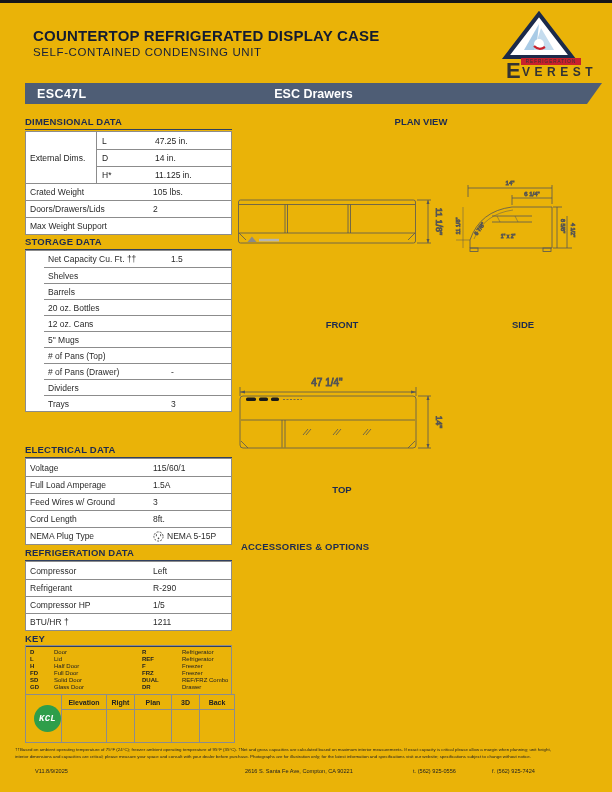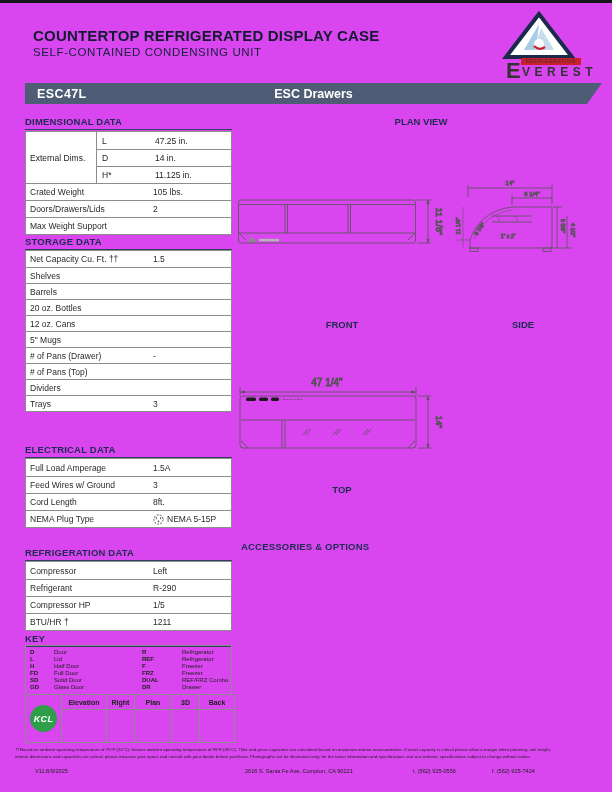--- a/index.html
+++ b/index.html
@@ -1,16 +1,16 @@
 <!DOCTYPE html>
 <html><head>
 <meta charset="utf-8">
 <style>
   html,body{margin:0;padding:0;background:#e8e8e8;}
-  .page{position:relative;width:612px;height:792px;background:#d946ef;overflow:hidden;
+  .page{position:relative;width:612px;height:792px;background:#eab308;overflow:hidden;
         font-family:"Liberation Sans",sans-serif;color:#222;}
   .abs{position:absolute;}
   .topbar{top:0;left:0;width:612px;height:3px;background:#16161a;}
 
   
   .title{left:33px;top:27px;font-size:15px;font-weight:bold;color:#131b31;letter-spacing:.2px;}
   .subtitle{left:33px;top:46px;font-size:11.5px;color:#16203a;letter-spacing:.6px;}
 
   .banner{left:25px;top:83px;width:577px;height:21px;background:#4e5d75;
           clip-path:polygon(0 0,100% 0,97.4% 100%,0 100%);}
@@ -20,21 +20,21 @@
   
   .sec{left:25px;width:207px;font-size:9.5px;font-weight:bold;color:#1d2b50;
        letter-spacing:.2px;border-bottom:1px solid #31405f;padding-bottom:2px;}
   .sec2{font-size:9.5px;font-weight:bold;color:#1d2b50;letter-spacing:.2px;}
 
   
   .tbl{left:25px;width:207px;border:1px solid #8c8c8c;box-sizing:border-box;background:#fff;}
   .row{display:flex;align-items:center;min-height:17px;border-top:1px solid #8c8c8c;box-sizing:border-box;}
   .row:first-child{border-top:none;}
   .row.tall{min-height:28px;}
-  .row.s{min-height:16px;}
+  .row.s{min-height:16px;margin-left:18px;}
   .lab{width:125px;padding:1px 0 1px 4px;font-size:8.5px;color:#2a2a2a;box-sizing:border-box;}
   .val{flex:1;padding:1px 2px;font-size:8.5px;color:#2a2a2a;display:flex;align-items:center;gap:3px;}
 
   .dimgrid{display:grid;grid-template-columns:71px 53px 81px;}
   .dimgrid .ext{grid-row:1/4;border-right:1px solid #8c8c8c;display:flex;align-items:center;
                 padding-left:4px;font-size:8.5px;box-sizing:border-box;}
   .dimgrid .cell{display:flex;align-items:center;min-height:17px;padding:1px 0 1px 5px;
                  font-size:8.5px;border-top:1px solid #8c8c8c;box-sizing:border-box;}
   .dimgrid .r1{border-top:none;}
 
@@ -42,21 +42,21 @@
   .keybox{left:25px;width:207px;border:1px solid #8c8c8c;box-sizing:border-box;
           display:grid;grid-template-columns:24px 88px 40px auto;padding:3px 0 3px 4px;
           font-size:6px;line-height:7px;color:#222;}
   .keybox b{font-weight:bold;}
 
   
   .kcl{left:25px;top:694px;width:210px;border:1px solid #8c8c8c;box-sizing:border-box;
        display:grid;grid-template-columns:35px 45px 28px 37px 28px 35px;grid-template-rows:14px 33px;}
   .kcl .cell{border-left:1px solid #8c8c8c;border-top:1px solid #8c8c8c;display:flex;
              align-items:center;justify-content:center;font-size:7px;font-weight:bold;color:#222;box-sizing:border-box;}
-  .kcl .logo{grid-row:1/3;border-left:none;border-top:none;display:flex;align-items:center;justify-content:center;}
+  .kcl .logo{grid-row:1/3;border-left:none;border-top:none;display:flex;align-items:center;justify-content:flex-end;font-family:Liberation Mono, monospace;}
   .kcl .h{border-top:none;}
   .kcllogo{width:27px;height:27px;border-radius:50%;background:#2e9e4a;display:flex;align-items:center;
            justify-content:center;color:#fff;font-size:9px;font-weight:bold;font-style:italic;letter-spacing:.3px;}
 
   
   .dlabel{font-size:9.5px;font-weight:bold;color:#1d2b50;text-align:center;}
 
   
   .note{left:15px;width:585px;font-size:4.4px;line-height:6px;color:#222;}
   .foot{font-size:5.6px;color:#222;}
@@ -135,39 +135,43 @@
       </div>
     <div class="row s">
         <div class="lab">12 oz. Cans</div>
         <div class="val"></div>
       </div>
     <div class="row s">
         <div class="lab">5" Mugs</div>
         <div class="val"></div>
       </div>
     <div class="row s">
+        <div class="lab"># of Pans (Top)</div>
+        <div class="val"></div>
+      </div>
+    <div class="row s">
         <div class="lab"># of Pans (Drawer)</div>
         <div class="val">-</div>
       </div>
     <div class="row s">
-        <div class="lab"># of Pans (Top)</div>
-        <div class="val"></div>
-      </div>
-    <div class="row s">
         <div class="lab">Dividers</div>
         <div class="val"></div>
       </div>
     <div class="row s">
         <div class="lab">Trays</div>
         <div class="val">3</div>
       </div>
   </div>
 
   <div class="abs sec" style="top:444px;">ELECTRICAL DATA</div>
   <div class="abs tbl" style="top:458px;">
+    <div class="row">
+        <div class="lab">Voltage</div>
+        <div class="val">115/60/1</div>
+      </div>
     <div class="row">
         <div class="lab">Full Load Amperage</div>
         <div class="val">1.5A</div>
       </div>
     <div class="row">
         <div class="lab">Feed Wires w/ Ground</div>
         <div class="val">3</div>
       </div>
     <div class="row">
         <div class="lab">Cord Length</div>

